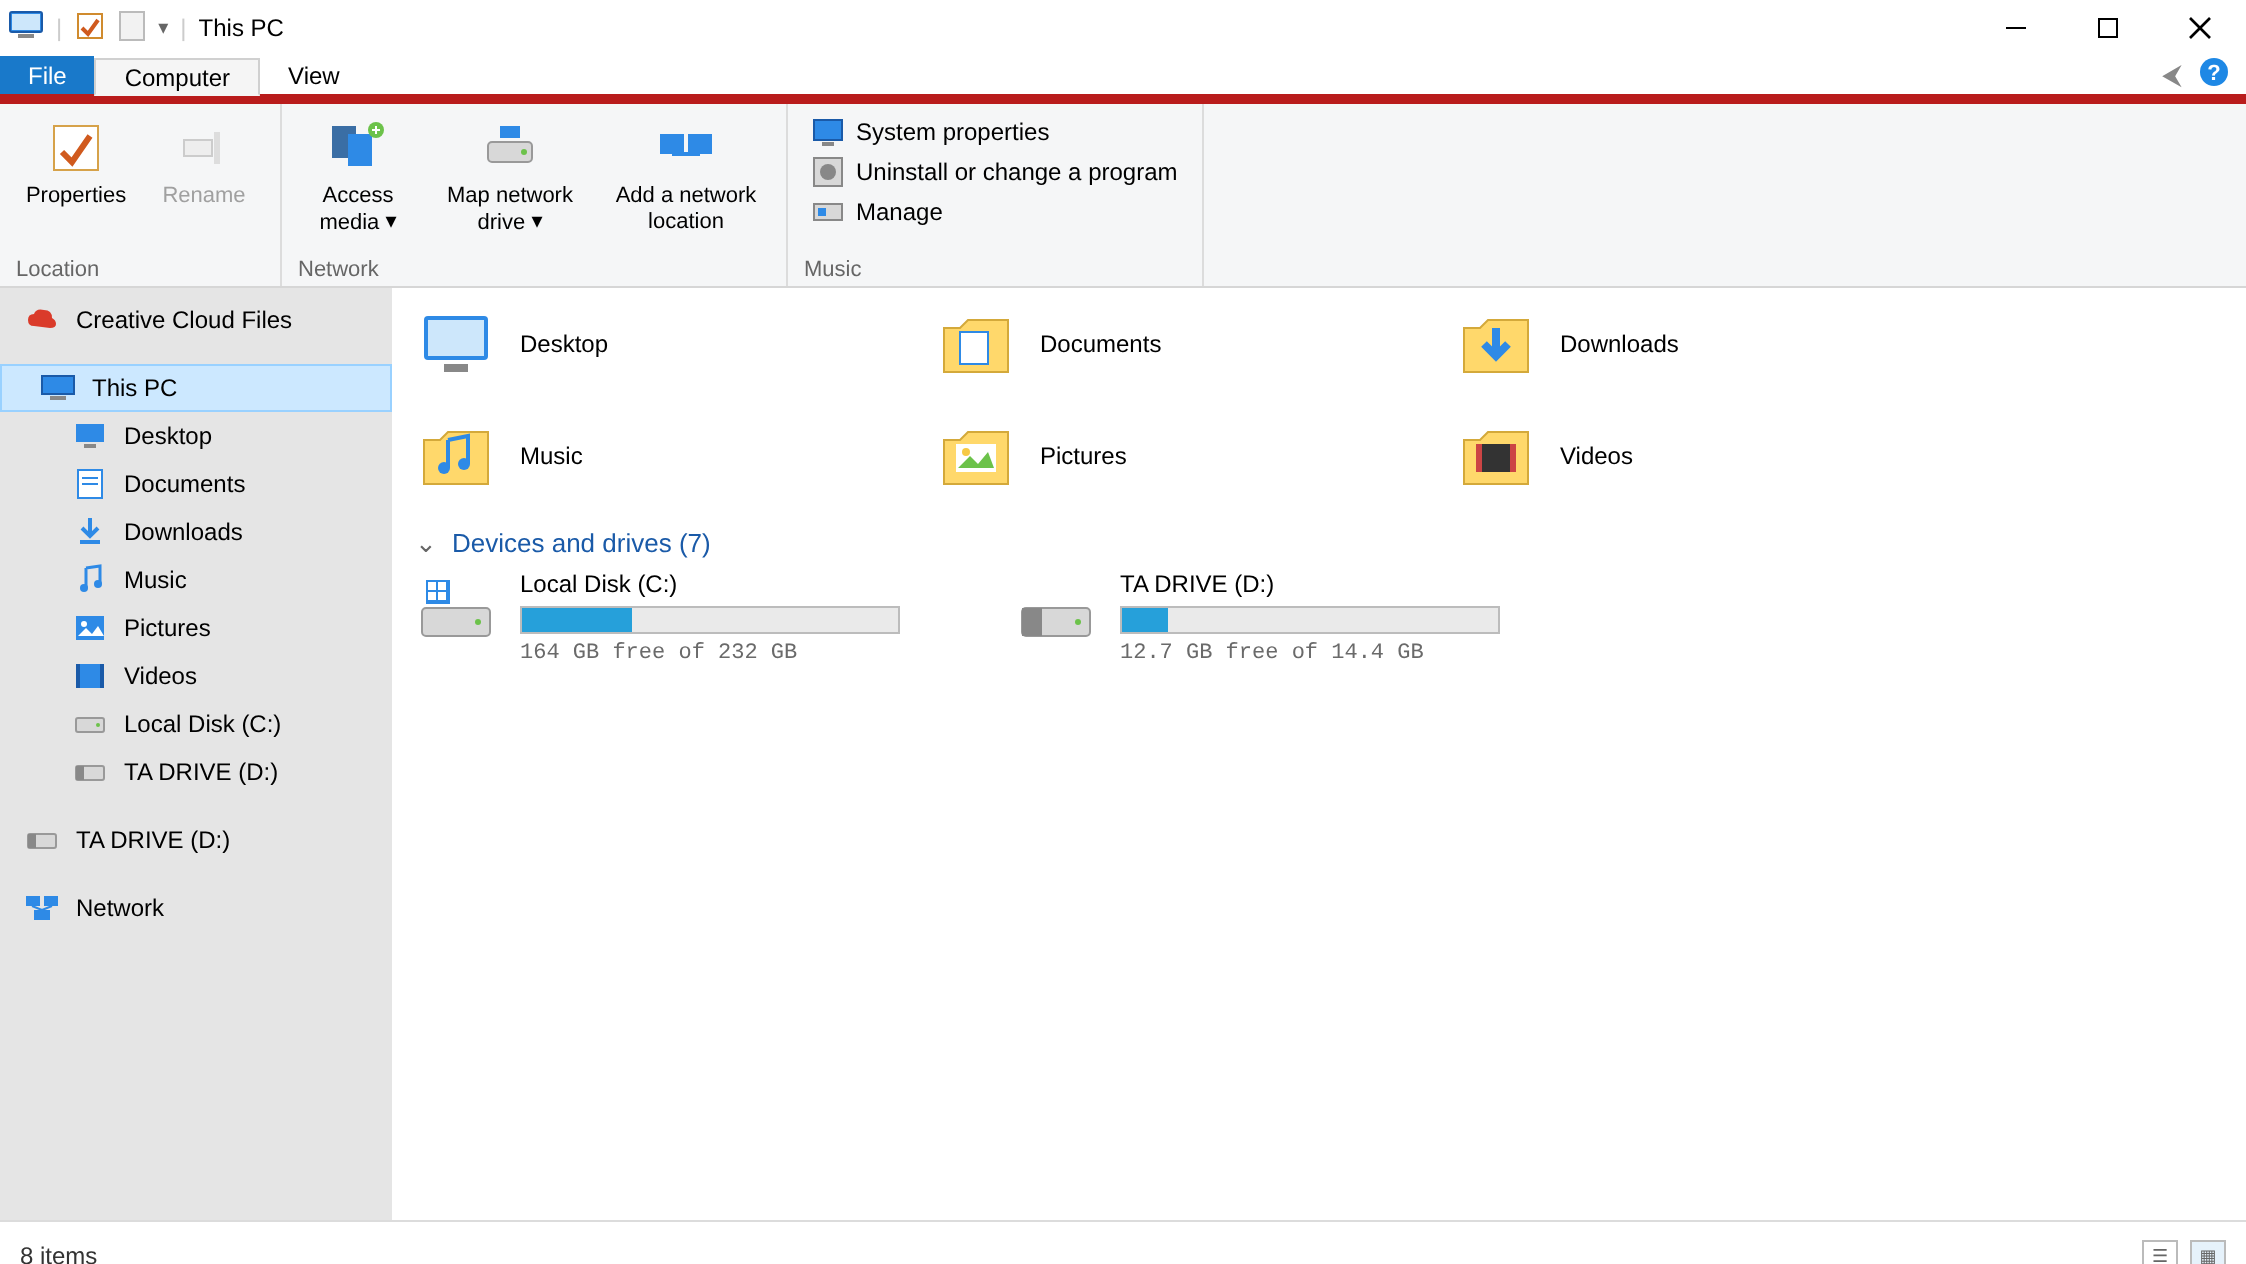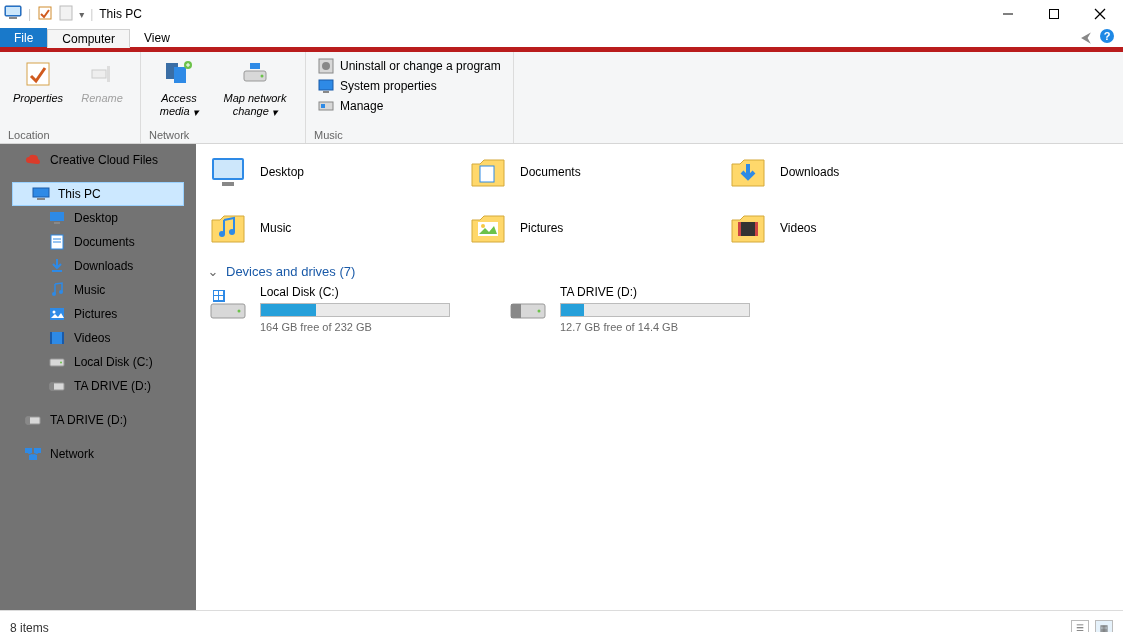--- a/index.html
+++ b/index.html
@@ -26,32 +26,32 @@
   
   .ribbon {
     height: 92px; background: #f5f6f7; border-bottom: 1px solid #d6d6d6;
     display: flex; align-items: stretch;
   }
   .ribbon-group {
     display: flex; flex-direction: column; padding: 4px 8px 2px 8px; border-right: 1px solid #dcdcdc;
   }
   .ribbon-group .items { flex: 1; display: flex; align-items: flex-start; gap: 4px; }
   .ribbon-group .label { text-align: left; font-size: 11px; color: #666; padding-top: 2px; }
-  .big-btn { display: flex; flex-direction: column; align-items: center; justify-content: flex-start; padding: 2px 6px; gap: 2px; text-align: center; width: 60px; font-style: italic; }
+  .big-btn { display: flex; flex-direction: column; align-items: center; justify-content: flex-start; padding: 2px 6px; gap: 2px; text-align: center; width: 60px; }
   .big-btn.wide { width: 84px; }
   .big-btn .icon { width: 32px; height: 32px; display: flex; align-items: center; justify-content: center; }
   .big-btn span { font-size: 11px; line-height: 13px; }
   .big-btn.dim span { color: #a0a0a0; }
   .small-list { display: flex; flex-direction: column; gap: 4px; padding: 2px 4px; }
   .small-item { display: flex; align-items: center; gap: 6px; font-size: 12px; }
   .small-item .icon { width: 16px; height: 16px; display:flex; align-items:center; justify-content:center; }
 
   
   .body { display: flex; height: calc(632px - 28px - 24px - 92px - 22px); }
-  .sidebar { width: 196px; background: #737373; padding: 4px 12px; overflow: hidden; text-align: right; }
+  .sidebar { width: 196px; background: #e5e5e5; padding: 4px 0; overflow: hidden; text-align: right; }
   .sb-item { display: flex; align-items: center; gap: 8px; height: 24px; padding: 0 6px 0 20px; font-size: 12px; }
   .sb-item.indent { padding-left: 36px; }
   .sb-item.root { padding-left: 12px; }
   .sb-item.selected { background: #cce8ff; border: 1px solid #99d1ff; padding-left:19px; }
   .sb-item .icon { width: 18px; height: 16px; display: flex; align-items:center; justify-content:center; }
   .sb-sep { height: 10px; }
 
   .content { flex: 1; padding: 0 10px; overflow: auto; }
   .folder-row { display: flex; gap: 20px; }
   .folder-item { display: flex; align-items: center; gap: 10px; width: 240px; height: 56px; }
@@ -61,21 +61,21 @@
   .section-header { display: flex; align-items: center; gap: 6px; margin: 8px 0 6px 0; color: #1a5aa8; font-size: 13px; }
   .section-header .chev { width: 14px; text-align: center; color: #666; }
 
   .drive-row { display: flex; gap: 20px; }
   .drive-item { display: flex; gap: 10px; width: 280px; }
   .drive-item .thumb { width: 44px; height: 40px; display:flex; align-items:center; justify-content:center; }
   .drive-info { flex: 1; display: flex; flex-direction: column; gap: 4px; }
   .drive-name { font-size: 12px; }
   .progress { width: 190px; height: 14px; border: 1px solid #bcbcbc; background: #eaeaea; position: relative; }
   .progress .fill { position: absolute; left: 0; top: 0; bottom: 0; background: #26a0da; }
-  .drive-free { font-size: 11px; color: #6a6a6a; }
+  .drive-free { font-size: 11px; color: #6a6a6a; font-family: Liberation Mono, monospace; }
 
   
   .statusbar { height: 34px; border-top: 1px solid #dcdcdc; display: flex; align-items: center; padding: 0 10px; font-size: 12px; color: #333; }
   .statusbar .right { margin-left: auto; display: flex; gap: 6px; color: #666; }
   .view-toggle { width: 18px; height: 16px; border: 1px solid #bbb; display:flex; align-items:center; justify-content:center; font-size: 9px; }
 
   .dropdown-caret { font-size: 8px; vertical-align: middle; }
 </style>
 </head>
 <body>
@@ -180,46 +180,56 @@
         <span><span>Access media</span> <span class="dropdown-caret">▾</span></span>
       </div>
       <div class="big-btn wide">
         <div class="icon">
           <svg width="30" height="26" viewBox="0 0 30 26">
               <rect x="4" y="10" width="22" height="10" rx="2" fill="#d8d8d8" stroke="#999"></rect>
               <circle cx="22" cy="15" r="1.5" fill="#6cc24a"></circle>
               <rect x="10" y="2" width="10" height="6" fill="#2e8ae6"></rect>
             </svg>
         </div>
-        <span><span>Map network change</span> <span class="dropdown-caret">▾</span></span>
+        <span><span>Map network drive</span> <span class="dropdown-caret">▾</span></span>
+      </div>
+      <div class="big-btn wide">
+        <div class="icon">
+          <svg width="30" height="26" viewBox="0 0 30 26">
+              <rect x="2" y="6" width="12" height="10" fill="#2e8ae6"></rect>
+              <rect x="16" y="6" width="12" height="10" fill="#2e8ae6"></rect>
+              <line x1="8" y1="16" x2="22" y2="16" stroke="#2e8ae6" stroke-width="2"></line>
+            </svg>
+        </div>
+        <span>Add a network location</span>
       </div>
     </div>
     <div class="label">Network</div>
   </div>
 
   <div class="ribbon-group">
     <div class="items">
       <div class="small-list">
+        <div class="small-item">
+          <div class="icon">
+              <svg width="16" height="16">
+                <rect x="1" y="2" width="14" height="10" fill="#2e8ae6" stroke="#1a5aa8"></rect>
+                <rect x="5" y="13" width="6" height="2" fill="#888"></rect>
+              </svg>
+            </div>
+          <span>System properties</span>
+        </div>
         <div class="small-item">
           <div class="icon">
               <svg width="16" height="16">
                 <rect x="1" y="1" width="14" height="14" fill="#d8d8d8" stroke="#888"></rect>
                 <circle cx="8" cy="8" r="4" fill="#888"></circle>
               </svg>
             </div>
           <span>Uninstall or change a program</span>
-        </div>
-        <div class="small-item">
-          <div class="icon">
-              <svg width="16" height="16">
-                <rect x="1" y="2" width="14" height="10" fill="#2e8ae6" stroke="#1a5aa8"></rect>
-                <rect x="5" y="13" width="6" height="2" fill="#888"></rect>
-              </svg>
-            </div>
-          <span>System properties</span>
         </div>
         <div class="small-item">
           <div class="icon">
               <svg width="16" height="16">
                 <rect x="1" y="4" width="14" height="8" fill="#d8d8d8" stroke="#888"></rect>
                 <rect x="3" y="6" width="4" height="4" fill="#2e8ae6"></rect>
               </svg>
             </div>
           <span>Manage</span>
         </div>

